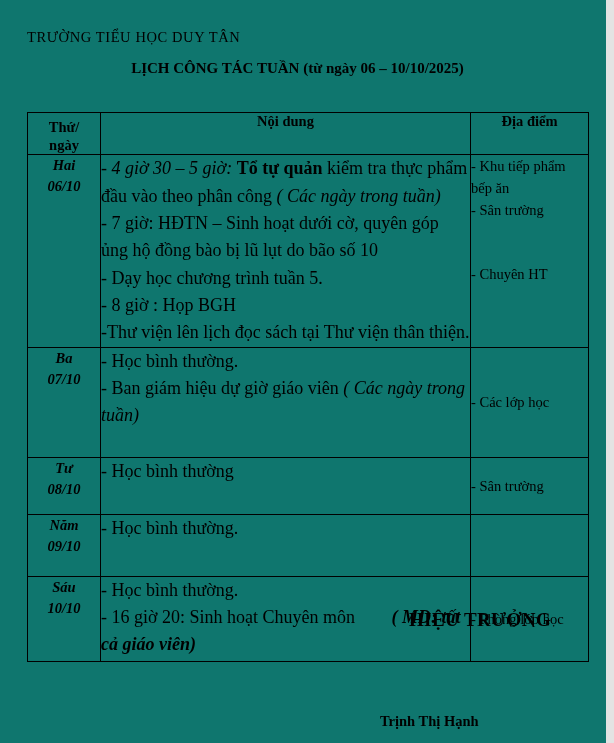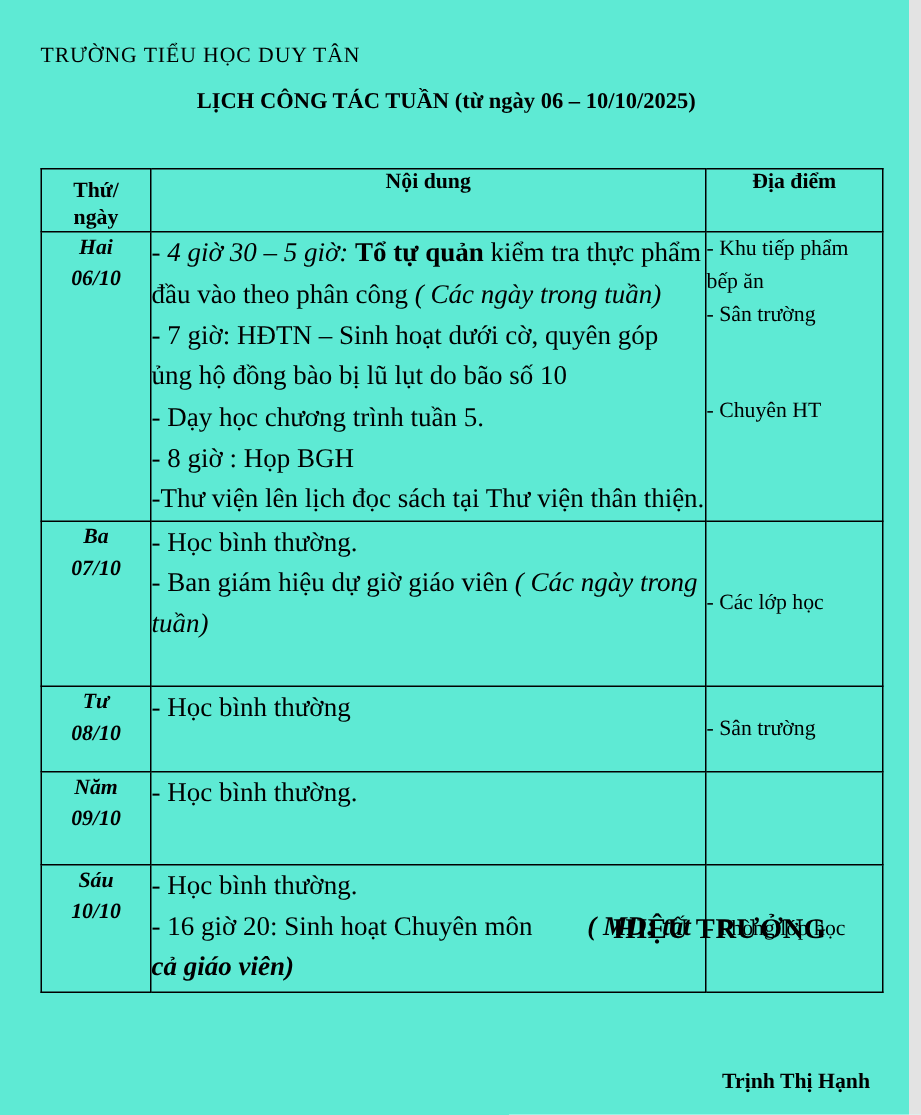--- a/index.html
+++ b/index.html
@@ -26,21 +26,21 @@
     height: 743px;
     background: #e3e3e3;
   }
 
   .page {
     position: absolute;
     left: 0;
     top: 0;
     width: 606px;
     height: 743px;
-    background: #5eead4;
+    background: #0f766e;
   }
 
   .org-name {
     position: absolute;
     left: 27px;
     top: 29px;
     font-size: 14.5px;
     letter-spacing: 0.6px;
     white-space: nowrap;
   }
@@ -140,21 +140,21 @@
     font-size: 19px;
     font-weight: bold;
     letter-spacing: 0.4px;
     white-space: nowrap;
   }
   .sign-name {
     position: absolute;
     left: 380px;
     top: 713px;
     width: 200px;
-    text-align: right;
+    text-align: left;
     font-size: 14.5px;
     font-weight: bold;
     white-space: nowrap;
   }
 </style>
 </head>
 <body>
 
 <div class="page">
 

